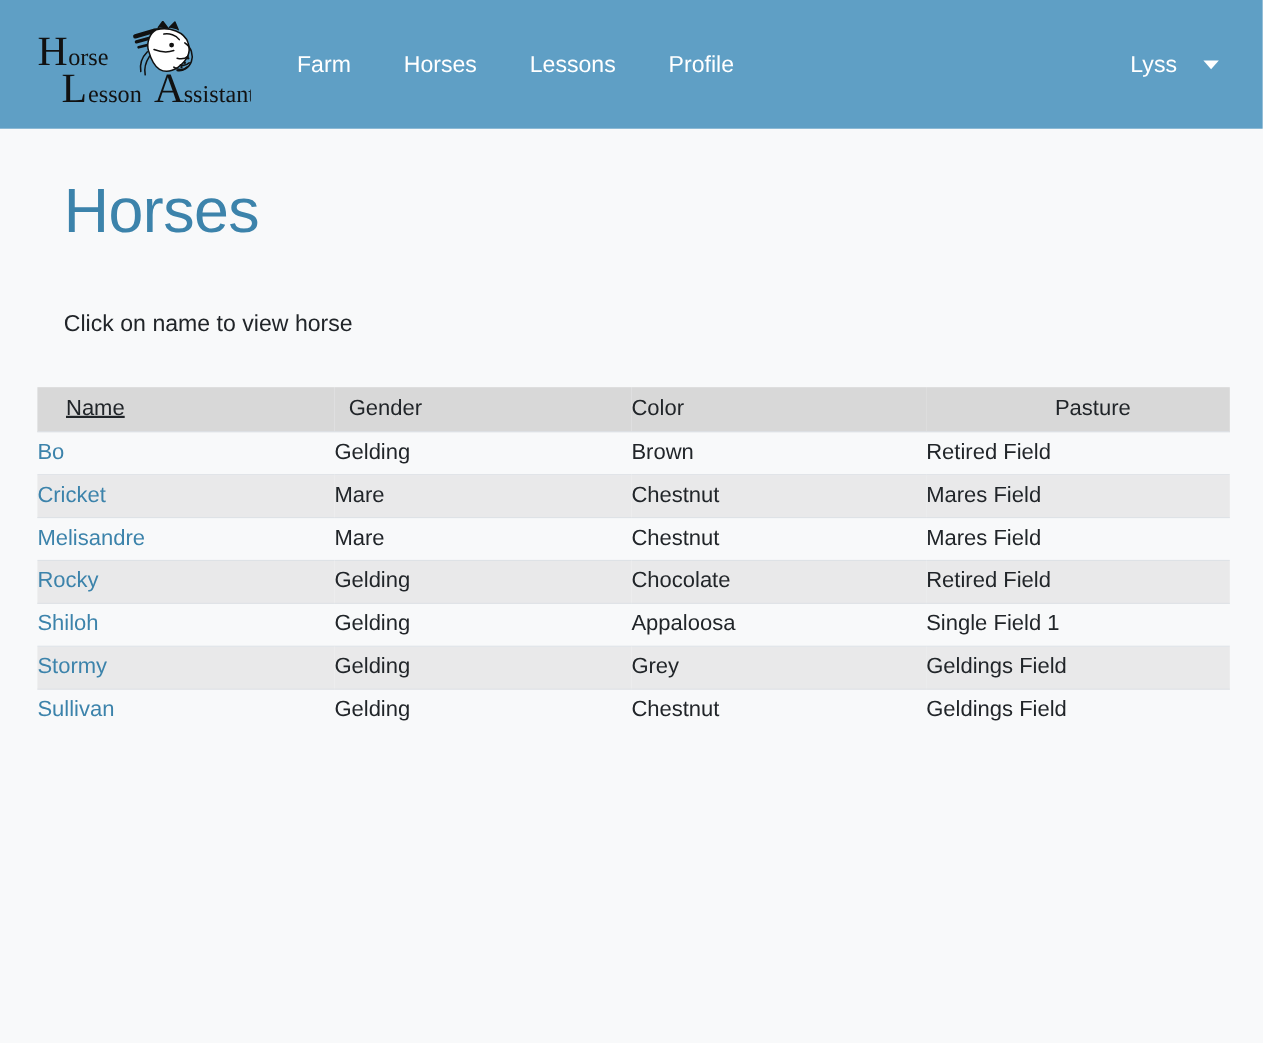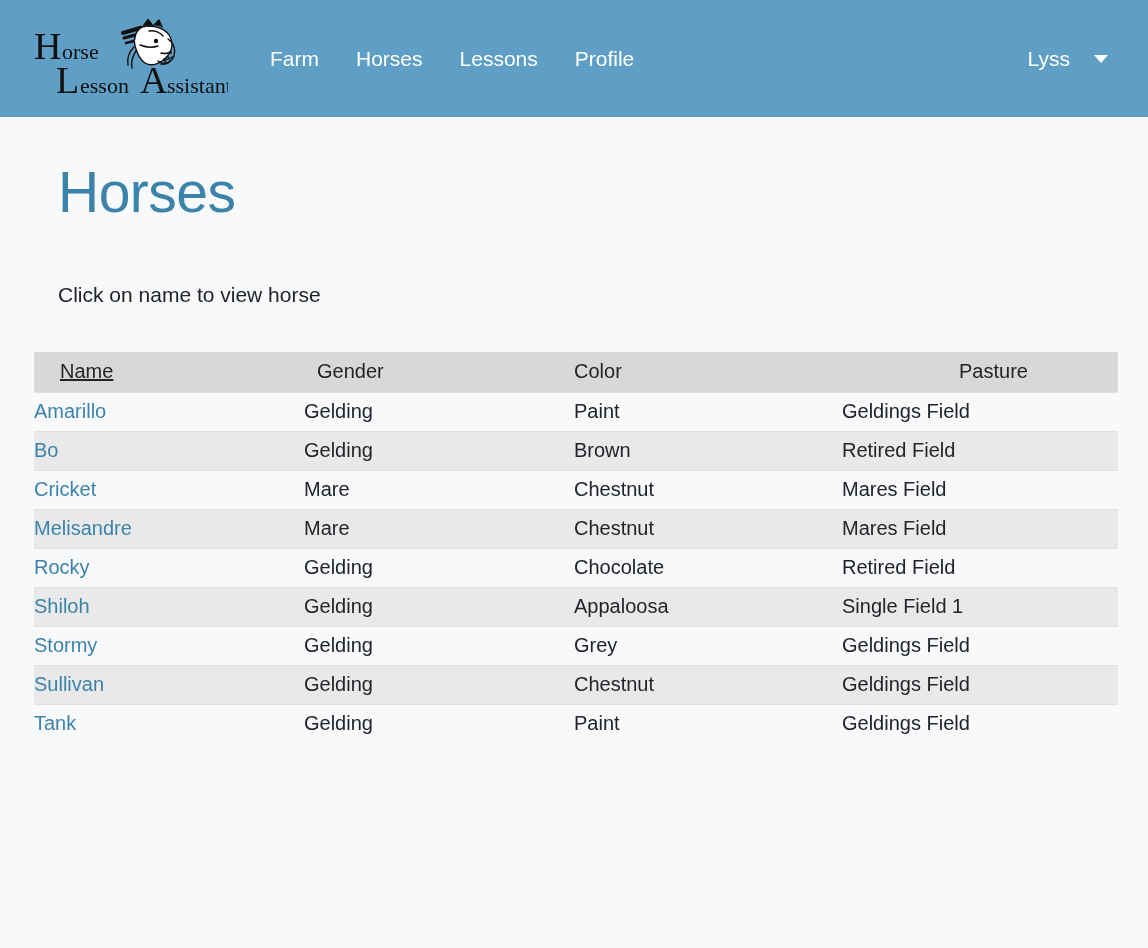--- a/index.html
+++ b/index.html
@@ -30,21 +30,21 @@
     position: relative;
     flex: 0 0 auto;
     margin-right: 26px;
     cursor: pointer;
   }
   .brand svg { display: block; }
 
   .nav-links {
     display: flex;
     align-items: center;
-    gap: 5px;
+    gap: 16px;
   }
   .nav-link {
     color: #ffffff;
     font-size: 21px;
     line-height: 1;
     padding: 8px 16px;
     text-decoration: none;
     white-space: nowrap;
     cursor: pointer;
   }
@@ -226,26 +226,20 @@
           <th>
             <span class="th-label th-color">Color</span>
           </th>
           <th>
             <span class="th-label th-pasture">Pasture</span>
           </th>
         </tr>
       </thead>
       <tbody id="horses-body">
           <tr>
-            <td class="cell-name"><a class="horse-link" href="#">Amarillo</a></td>
-            <td class="cell-gender">Gelding</td>
-            <td class="cell-color">Paint</td>
-            <td class="cell-pasture">Geldings Field</td>
-          </tr>
-          <tr>
             <td class="cell-name"><a class="horse-link" href="#">Bo</a></td>
             <td class="cell-gender">Gelding</td>
             <td class="cell-color">Brown</td>
             <td class="cell-pasture">Retired Field</td>
           </tr>
           <tr>
             <td class="cell-name"><a class="horse-link" href="#">Cricket</a></td>
             <td class="cell-gender">Mare</td>
             <td class="cell-color">Chestnut</td>
             <td class="cell-pasture">Mares Field</td>
@@ -273,22 +267,16 @@
             <td class="cell-gender">Gelding</td>
             <td class="cell-color">Grey</td>
             <td class="cell-pasture">Geldings Field</td>
           </tr>
           <tr>
             <td class="cell-name"><a class="horse-link" href="#">Sullivan</a></td>
             <td class="cell-gender">Gelding</td>
             <td class="cell-color">Chestnut</td>
             <td class="cell-pasture">Geldings Field</td>
           </tr>
-          <tr>
-            <td class="cell-name"><a class="horse-link" href="#">Tank</a></td>
-            <td class="cell-gender">Gelding</td>
-            <td class="cell-color">Paint</td>
-            <td class="cell-pasture">Geldings Field</td>
-          </tr>
         </tbody>
     </table>
   </div>
 </div>
 
 </body></html>

